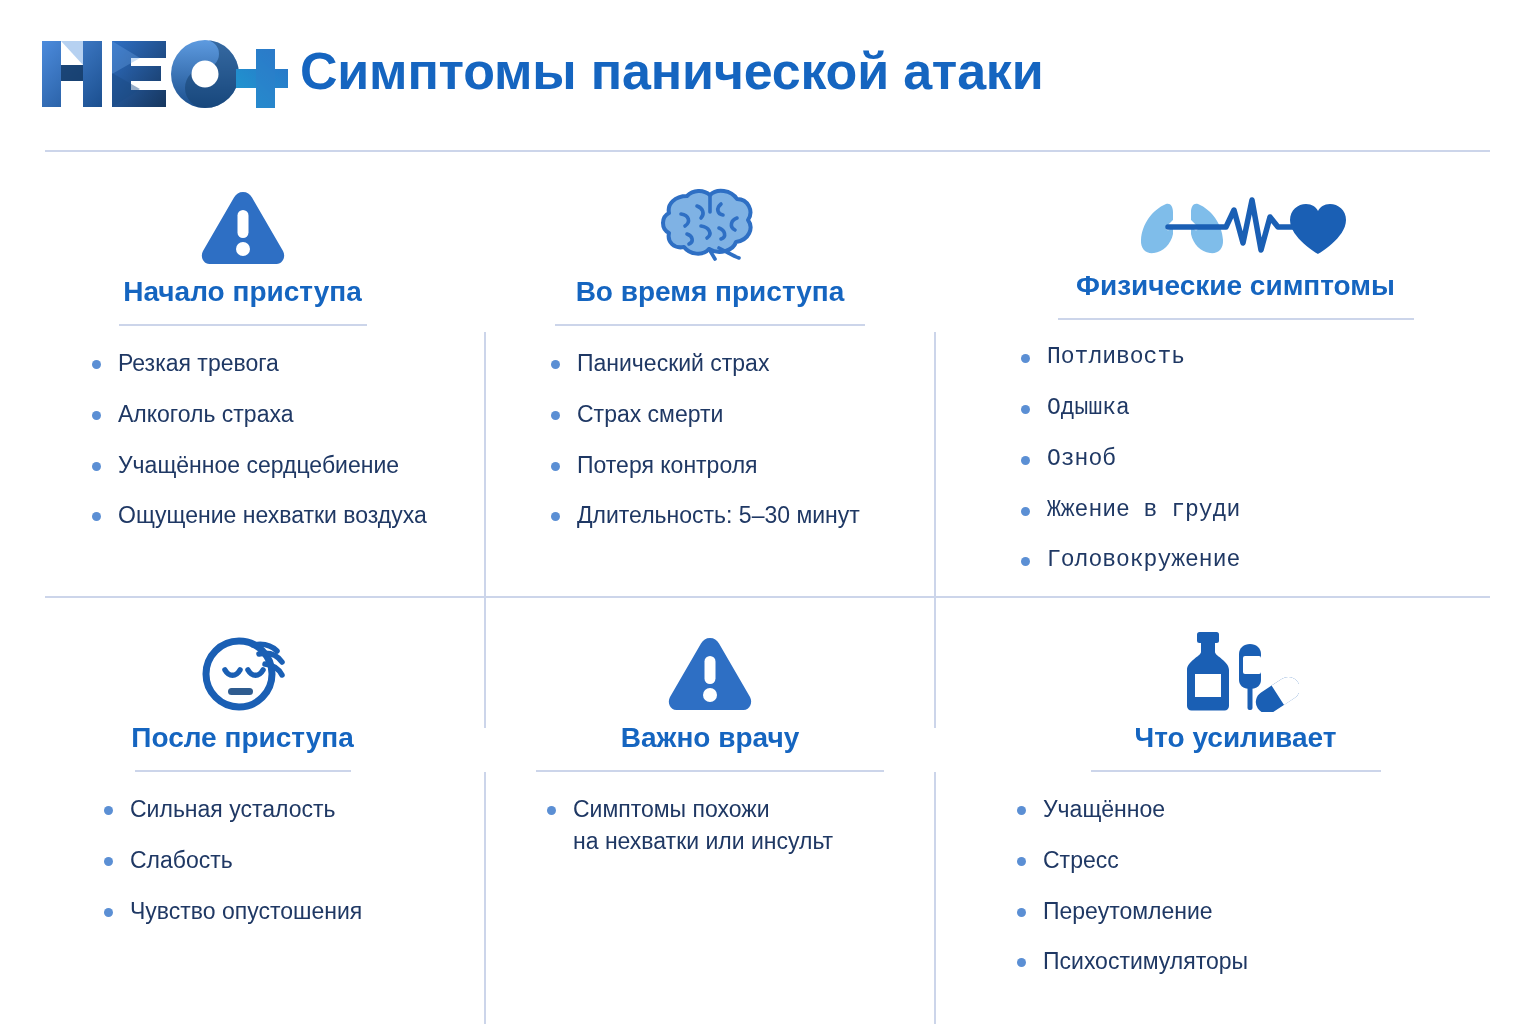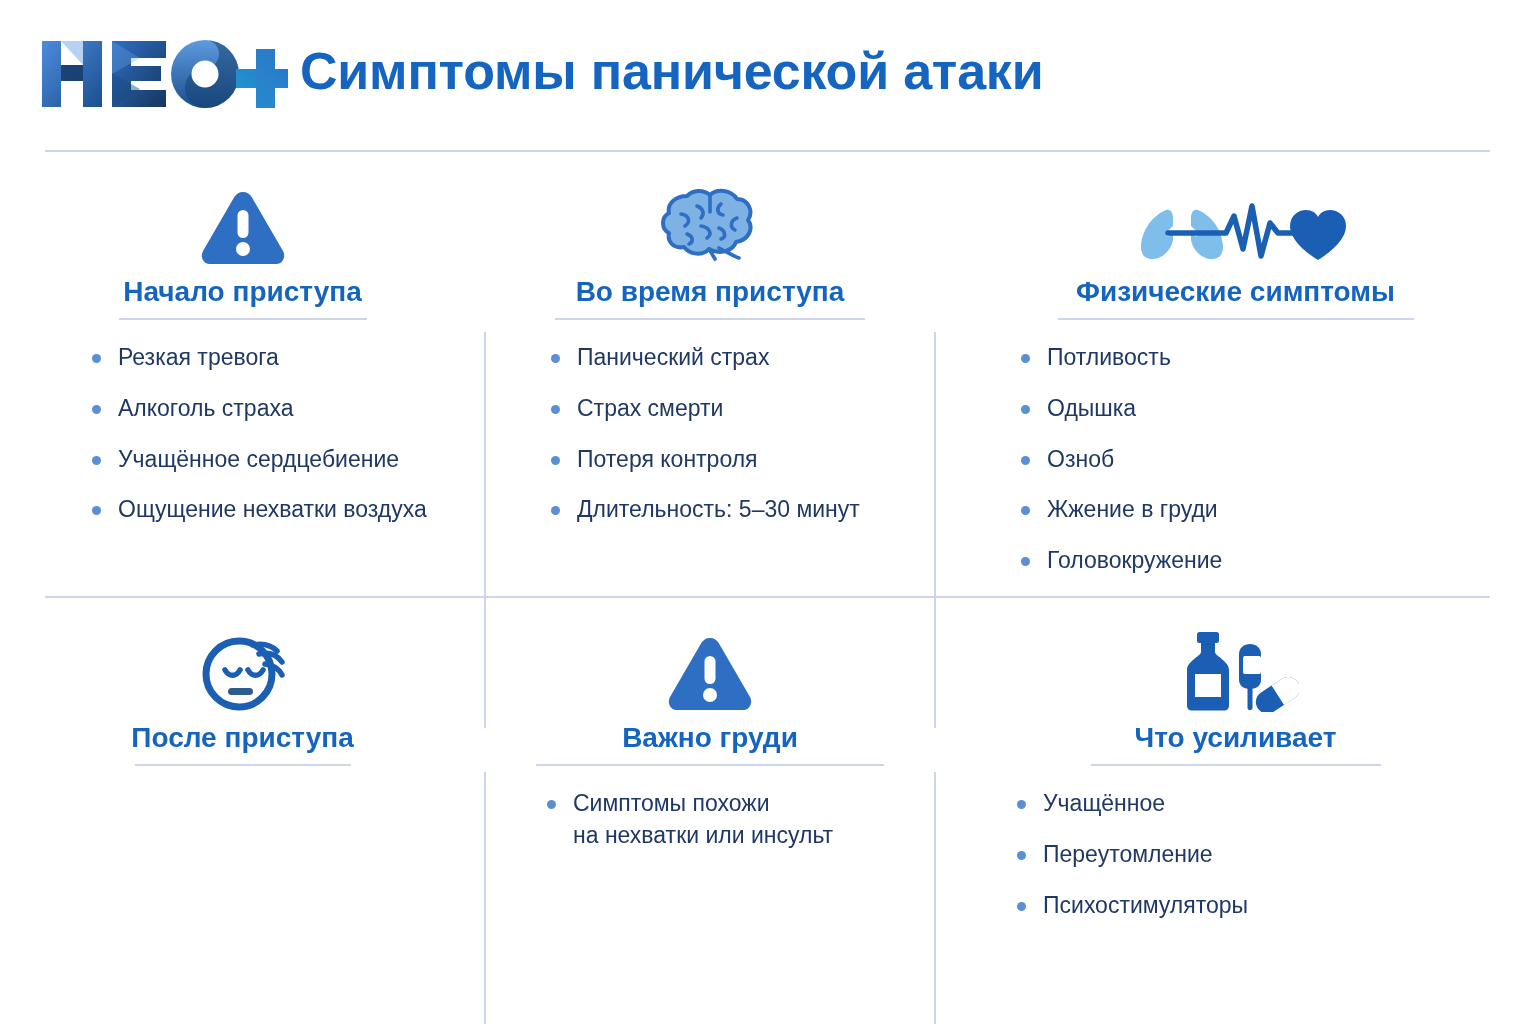--- a/index.html
+++ b/index.html
@@ -120,21 +120,21 @@
     margin-bottom: 10px;
   }
   .card-icon svg { display: block; }
 
   .card-heading {
     font-size: 28px;
     font-weight: bold;
     color: #1565C0;
     text-align: right;
     line-height: 1.15;
-    padding-bottom: 10px;
+    padding-bottom: 16px;
     white-space: nowrap;
   }
   .heading-rule {
     height: 2px;
     background: #ccd5ea;
     margin-bottom: 22px;
   }
   .hr-w1 { width: 248px; }
   .hr-w2 { width: 310px; }
   .hr-w3 { width: 356px; }
@@ -143,21 +143,21 @@
   .hr-w6 { width: 290px; }
 
   .bullets {
     list-style: none;
     margin: 0;
     padding: 0;
     align-self: flex-start;
   }
   .bl-c1 { margin-left: 88px; }
   .bl-c2 { margin-left: 62px; }
-  .bl-c3 { margin-left: 82px; }
+  .bl-c3 { margin-left: 82px; font-family: Liberation Mono, monospace; }
   .bl-c4 { margin-left: 100px; }
   .bl-c5 { margin-left: 58px; }
   .bl-c6 { margin-left: 78px; }
 
   .bullets li {
     position: relative;
     font-size: 23px;
     color: #1F3864;
     padding-left: 30px;
     margin-bottom: 19px;
@@ -325,31 +325,36 @@
             <rect x="33" y="58" width="25" height="7" rx="3.5" fill="#2F5C8F"></rect>
             <g fill="none" stroke="#1A5FB4" stroke-width="5.5" stroke-linecap="round">
               <path d="M58 15 C68 13 76 15 82 21"></path>
               <path d="M64 24 C74 22 82 25 87 32"></path>
               <path d="M70 34 C78 35 84 39 87 45"></path>
             </g>
           </svg>
         </div>
         <div class="card-heading">После приступа</div>
         <div class="heading-rule hr-w4"></div>
+        <ul class="bullets bl-c4">
+          <li>Сильная усталость</li>
+          <li>Слабость</li>
+          <li>Чувство опустошения</li>
+        </ul>
       </div>
 
       <div class="col col-2 card">
         <div class="card-icon">
           <svg width="86" height="76" viewBox="0 0 86 76">
             <path d="M43 2 C47 2 50 4 52 7.5 L83 61 C86 66.5 83 74 76.5 74 H9.5 C3 74 0 66.5 3 61 L34 7.5 C36 4 39 2 43 2 Z" fill="#2E6FC4"></path>
             <rect x="37.5" y="20" width="11" height="28" rx="5.5" fill="#ffffff"></rect>
             <circle cx="43" cy="59" r="7" fill="#ffffff"></circle>
           </svg>
         </div>
-        <div class="card-heading">Важно груди</div>
+        <div class="card-heading">Важно врачу</div>
         <div class="heading-rule hr-w5"></div>
         <ul class="bullets bl-c5">
           <li>Симптомы похожи
 на нехватки или инсульт</li>
         </ul>
       </div>
 
       <div class="col col-3 card">
         <div class="card-icon">
           <svg width="126" height="82" viewBox="0 0 126 82">
@@ -365,20 +370,21 @@
             <g transform="rotate(-33 104 64)">
               <rect x="80" y="54" width="48" height="23" rx="11.5" fill="#1A5FB4"></rect>
               <path d="M104 54 h12.5 a11.5 11.5 0 0 1 0 23 H104 Z" fill="#ffffff"></path>
             </g>
           </svg>
         </div>
         <div class="card-heading">Что усиливает</div>
         <div class="heading-rule hr-w6"></div>
         <ul class="bullets bl-c6">
           <li>Учащённое</li>
+          <li>Стресс</li>
           <li>Переутомление</li>
           <li>Психостимуляторы</li>
         </ul>
       </div>
     </div>
 
   </div>
 </div>
 
 </body></html>

